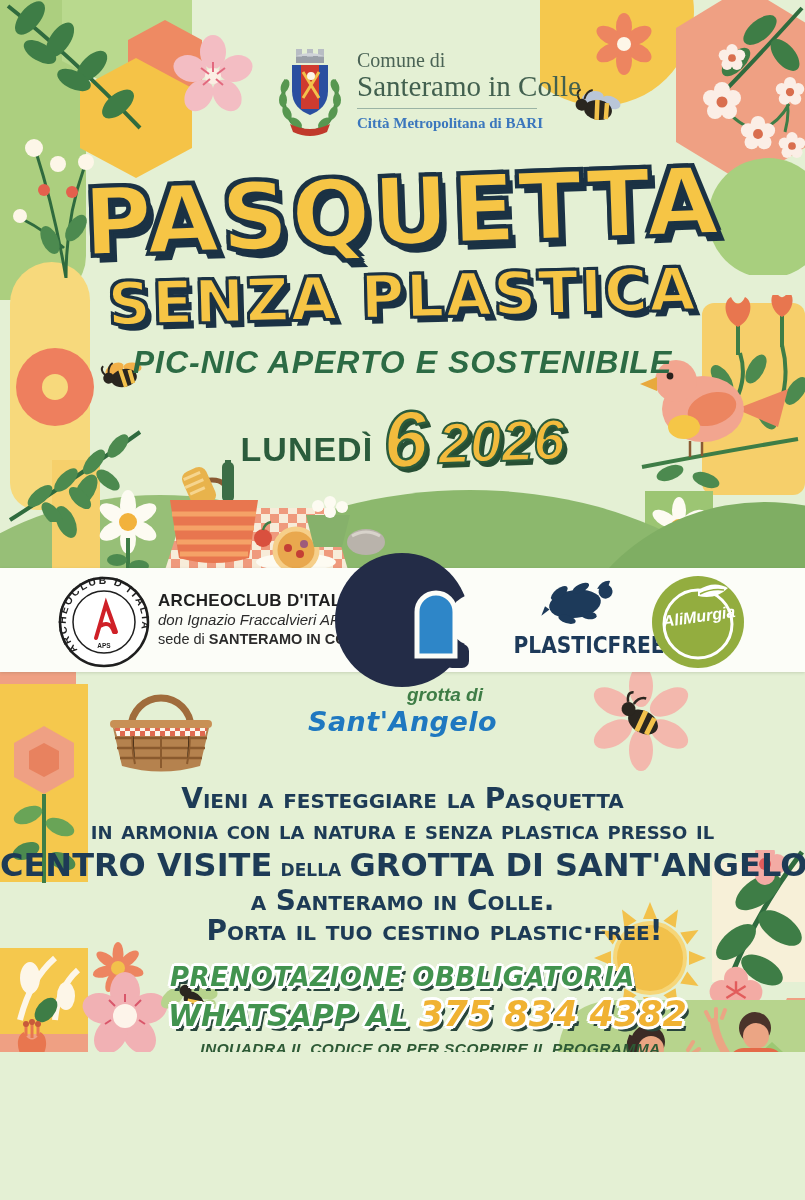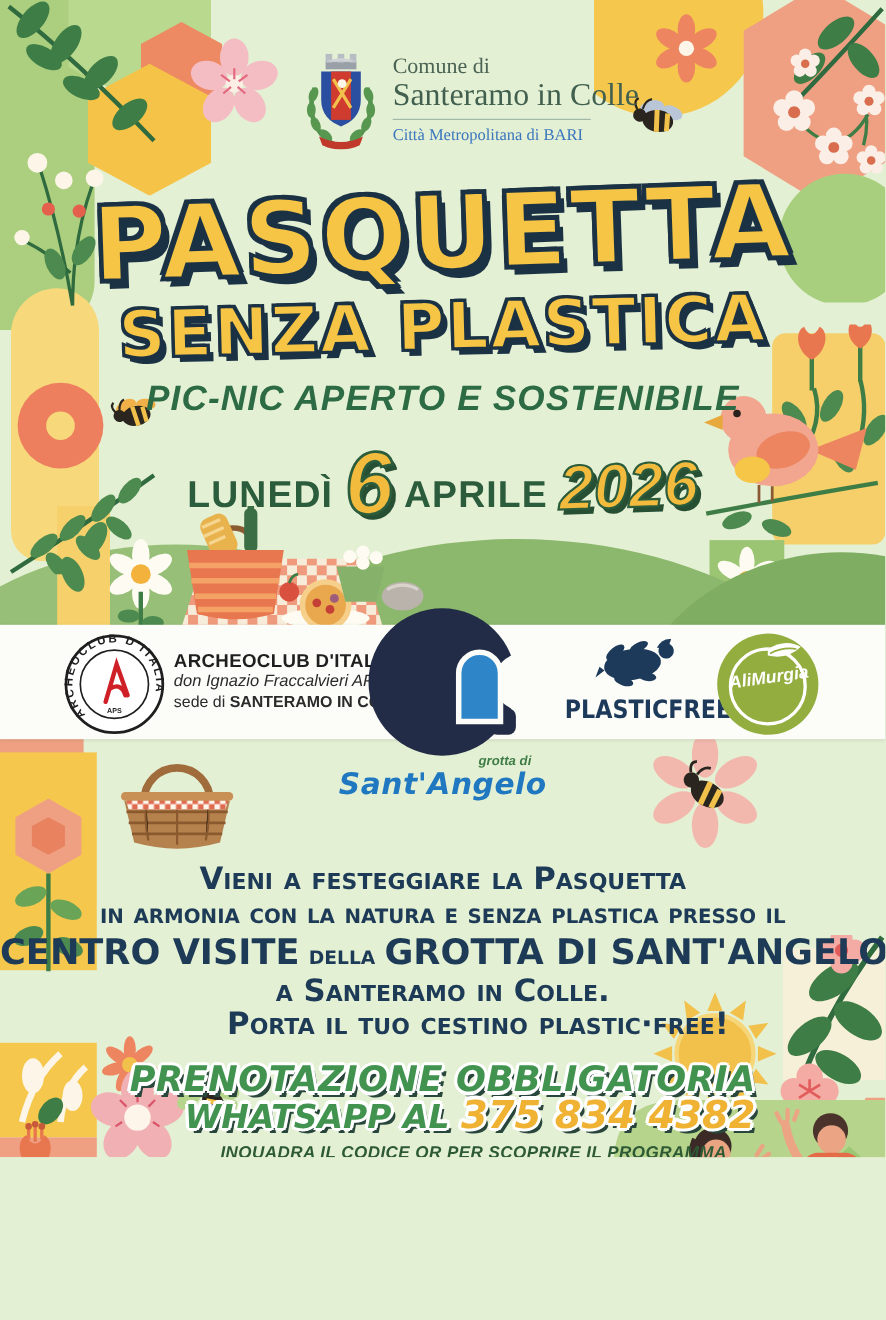--- a/index.html
+++ b/index.html
@@ -7,21 +7,21 @@
           background:#e4f0d4;font-family:"Liberation Sans",sans-serif;}
   .abs{position:absolute;}
   .hex{position:absolute;clip-path:polygon(50% 0,100% 25%,100% 75%,50% 100%,0 75%,0 25%);}
   .z1{z-index:1}.z2{z-index:2}.z3{z-index:3}
 
   
   #crest-wrap{left:276px;top:46px;z-index:20;display:flex;align-items:center;gap:13px;}
   .muni-line1{font-family:"Liberation Serif",serif;font-size:20px;color:#4a6355;line-height:1.05;}
   .muni-line2{font-family:"Liberation Serif",serif;font-size:29px;color:#42604f;line-height:1.1;}
   .muni-rule{width:180px;height:1px;background:#9ab3a4;margin:6px 0 6px 0;}
-  .muni-line3{font-family:"Liberation Serif",serif;font-weight:normal;font-size:15px;color:#3b77bd;}
+  .muni-line3{font-family:"Liberation Serif",serif;font-weight:bold;font-size:15px;color:#3b77bd;}
 
   
   .title-big{left:0;top:158px;width:805px;text-align:center;z-index:20;transform:rotate(-2deg);
     font-weight:900;font-size:93px;letter-spacing:3px;color:#f6c545;font-family:"DejaVu Sans",sans-serif;
     -webkit-text-stroke:2.5px #1b3244;
     text-shadow:-3px -3px 0 #1b3244,3px -3px 0 #1b3244,-3px 3px 0 #1b3244,3px 3px 0 #1b3244,6px 8px 0 #1b3244;}
   .title-sub{left:0;top:262px;width:805px;text-align:center;z-index:20;transform:rotate(-1.5deg);
     font-weight:900;font-size:59px;letter-spacing:2px;color:#f6c545;font-family:"DejaVu Sans",sans-serif;
     -webkit-text-stroke:2px #1b3244;
     text-shadow:-2px -2px 0 #1b3244,2px -2px 0 #1b3244,-2px 2px 0 #1b3244,2px 2px 0 #1b3244,5px 6px 0 #1b3244;}
@@ -37,42 +37,42 @@
 
   
   #logo-band{left:0;top:568px;width:805px;height:104px;background:#fcfdf8;z-index:10;
     box-shadow:0 1px 3px rgba(60,80,50,.18);}
   #archeo-text{left:158px;top:590px;z-index:12;line-height:1.25;}
   .archeo-name{font-weight:800;font-size:17px;color:#1f1f1f;letter-spacing:.3px;}
   .archeo-affil{font-style:italic;font-size:15px;color:#2b2b2b;}
   .archeo-seat{font-size:14.5px;color:#2b2b2b;}
   .archeo-seat b{font-weight:800;}
   #grotta-text{left:300px;top:684px;width:205px;text-align:center;z-index:12;}
-  .grotta-top{font-style:italic;font-weight:700;font-size:12px;color:#3e7d46;text-align:right;padding-right:22px;}
+  .grotta-top{font-style:italic;font-weight:700;font-size:19px;color:#3e7d46;text-align:right;padding-right:22px;}
   .grotta-name{font-style:italic;font-weight:900;font-size:27px;color:#1f78c0;letter-spacing:.5px;
     font-family:"DejaVu Sans",sans-serif;}
   #plasticfree{left:505px;top:578px;width:140px;text-align:center;z-index:12;}
   .pf-name{font-weight:900;font-size:23px;color:#1d3a5a;transform:scaleX(.88);transform-origin:center;
     font-family:"DejaVu Sans",sans-serif;letter-spacing:0;}
   #alimurgia-text{left:652px;top:608px;width:94px;text-align:center;z-index:13;transform:rotate(-8deg);
     font-weight:800;font-style:italic;font-size:16px;color:#ffffff;}
 
   
   .copy{left:0;width:805px;text-align:center;z-index:20;color:#1d3b56;font-variant:small-caps;
     font-weight:700;white-space:nowrap;font-family:"DejaVu Sans",sans-serif;}
   .copy1{top:782px;font-size:28px;}
   .copy2{top:816px;font-size:25px;}
   .copy3{top:846px;font-size:24px;}
   .copy3 .big{font-weight:900;font-size:32px;}
   .copy4{top:884px;font-size:28px;}
   .copy5{top:914px;font-size:28px;padding-left:32px;}
 
   
   .book1{left:0;top:962px;width:805px;text-align:center;z-index:20;font-weight:900;font-style:italic;
-    font-size:32px;letter-spacing:.5px;color:#42934f;font-family:"DejaVu Sans",sans-serif;
+    font-size:26px;letter-spacing:.5px;color:#42934f;font-family:"DejaVu Sans",sans-serif;
     text-shadow:-2px -2px 0 #fff,2px -2px 0 #fff,-2px 2px 0 #fff,2px 2px 0 #fff,-3px 0 0 #fff,3px 0 0 #fff,0 -3px 0 #fff,0 3px 0 #fff,4px 5px 0 #29463c;}
   .book2{left:0;top:994px;width:805px;text-align:center;z-index:20;font-weight:900;font-style:italic;
     font-family:"DejaVu Sans",sans-serif;
     text-shadow:-2px -2px 0 #fff,2px -2px 0 #fff,-2px 2px 0 #fff,2px 2px 0 #fff,-3px 0 0 #fff,3px 0 0 #fff,0 -3px 0 #fff,0 3px 0 #fff,4px 5px 0 #29463c;padding-left:25px;}
   .book2 .chan{font-size:30px;color:#42934f;}
   .book2 .phone{font-size:35px;color:#f0b232;}
   .qr-caption{left:0;top:1040px;width:805px;text-align:center;z-index:20;font-weight:800;font-style:italic;
     font-size:15.5px;letter-spacing:.4px;color:#2d5a35;padding-left:28px;}
   #qr-box{left:349px;top:1056px;width:112px;height:112px;z-index:20;}
 </style>
@@ -375,21 +375,20 @@
     </div>
   </div>
 
   <div class="abs title-big">PASQUETTA</div>
   <div class="abs title-sub">SENZA PLASTICA</div>
   <div class="abs tagline">PIC-NIC APERTO E SOSTENIBILE</div>
 
   <div class="abs date-row">
     <span class="date-word">LUNEDÌ</span>
     <span class="date-num">6</span>
-    <span class="date-word">APRILE</span>
     <span class="date-year">2026</span>
   </div>
 
   <div class="abs" id="logo-band"></div>
 
   <svg class="abs" style="left:58px;top:576px;z-index:12;" width="92" height="92" viewBox="0 0 92 92">
     <circle cx="46" cy="46" r="44" fill="#ffffff" stroke="#1f1f1f" stroke-width="2.5"></circle>
     <circle cx="46" cy="46" r="31" fill="none" stroke="#1f1f1f" stroke-width="1.5"></circle>
     <defs>
         <path id="sealArc" d="M46,84 A38,38 0 1 1 46.01,84"></path>

